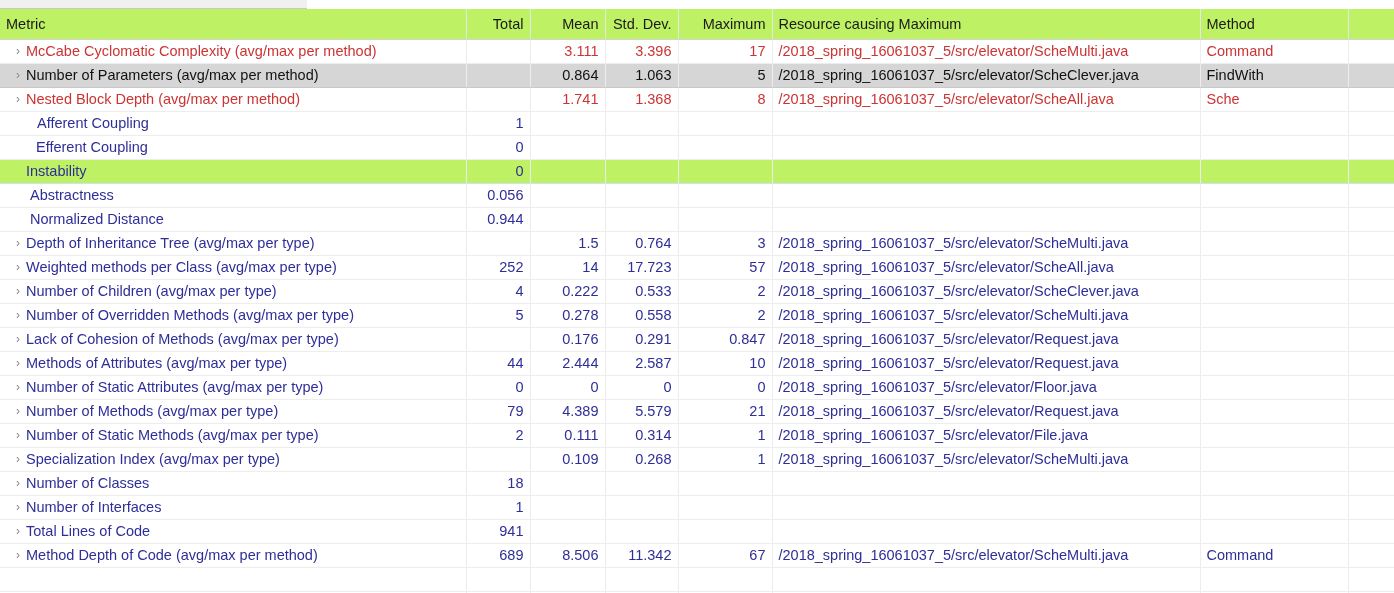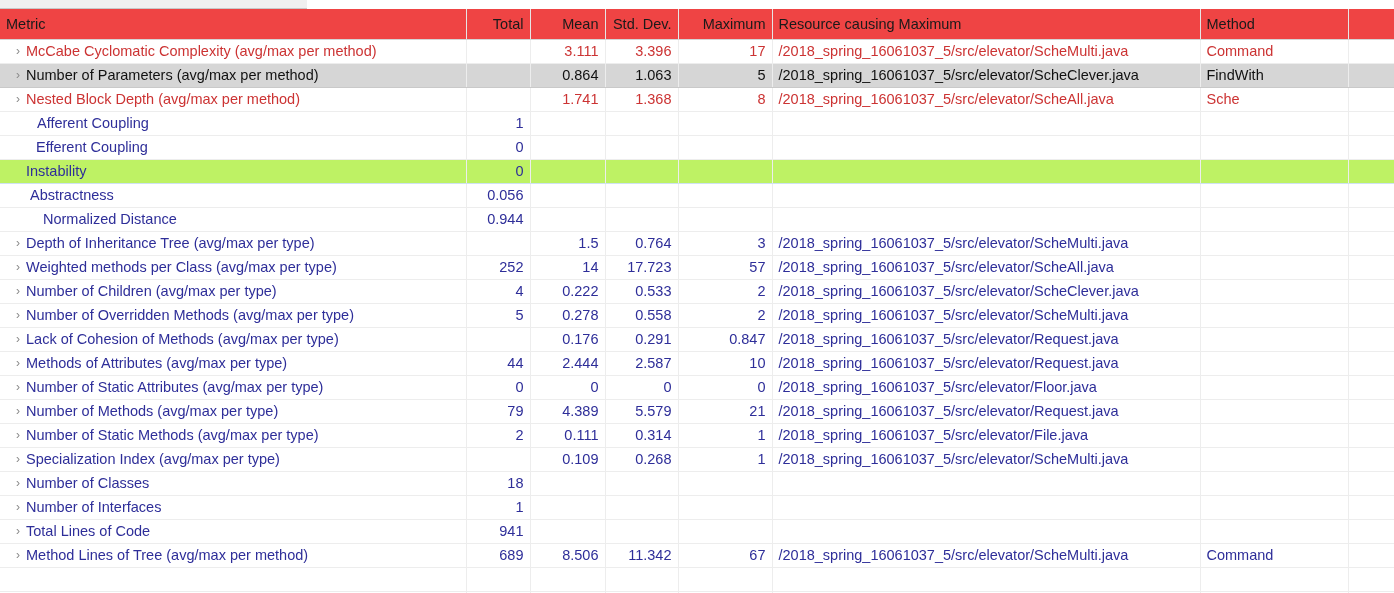--- a/index.html
+++ b/index.html
@@ -44,21 +44,21 @@
   table.metrics col.c-max     { width: 94px;  }
   table.metrics col.c-res     { width: 428px; }
   table.metrics col.c-method  { width: 148px; }
   table.metrics col.c-tail    { width: 46px;  }
 
   thead th {
     height: 30px;
     font-weight: normal;
     font-size: 14.5px;
     color: #1a1a1a;
-    background: #ef4444;
+    background: #bef264;
     border-bottom: 1px solid #d4d4d4;
     border-right: 1px solid #e6e6e6;
     padding: 0 6px;
     vertical-align: middle;
     white-space: nowrap;
   }
   thead th.num { text-align: right; margin-left: 36px; }
   thead th.txt { text-align: left; }
   thead th.tail { border-right: none; }
 
@@ -233,21 +233,21 @@
           </td>
           <td class="num">0.056</td>
           <td class="num"></td>
           <td class="num"></td>
           <td class="num"></td>
           <td class="txt"></td>
           <td class="txt"></td>
           <td class="tail"></td>
         </tr>
         <tr class="blue">
-          <td class="txt" style="padding-left: 17px;">
+          <td class="txt" style="padding-left: 4px;">
             <div class="metric-cell">
               <span class="chev empty">›</span>
               <span class="metric-label">Normalized Distance</span>
             </div>
           </td>
           <td class="num">0.944</td>
           <td class="num"></td>
           <td class="num"></td>
           <td class="num"></td>
           <td class="txt"></td>
@@ -446,21 +446,21 @@
           <td class="num"></td>
           <td class="num"></td>
           <td class="txt"></td>
           <td class="txt"></td>
           <td class="tail"></td>
         </tr>
         <tr class="blue">
           <td class="txt" style="padding-left: 0px;">
             <div class="metric-cell">
               <span class="chev">›</span>
-              <span class="metric-label">Method Lines of Tree (avg/max per method)</span>
+              <span class="metric-label">Method Depth of Code (avg/max per method)</span>
             </div>
           </td>
           <td class="num">689</td>
           <td class="num">8.506</td>
           <td class="num">11.342</td>
           <td class="num">67</td>
           <td class="txt">/2018_spring_16061037_5/src/elevator/ScheMulti.java</td>
           <td class="txt">Command</td>
           <td class="tail"></td>
         </tr>

